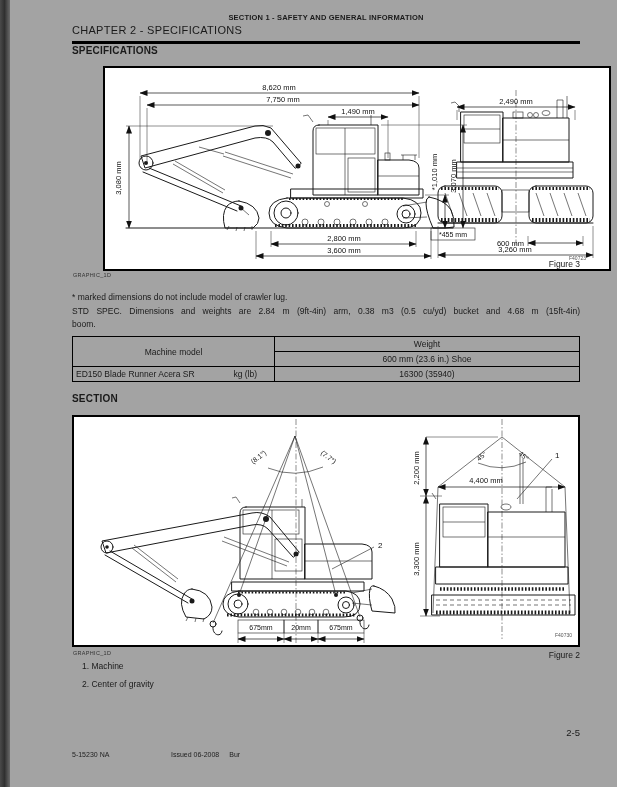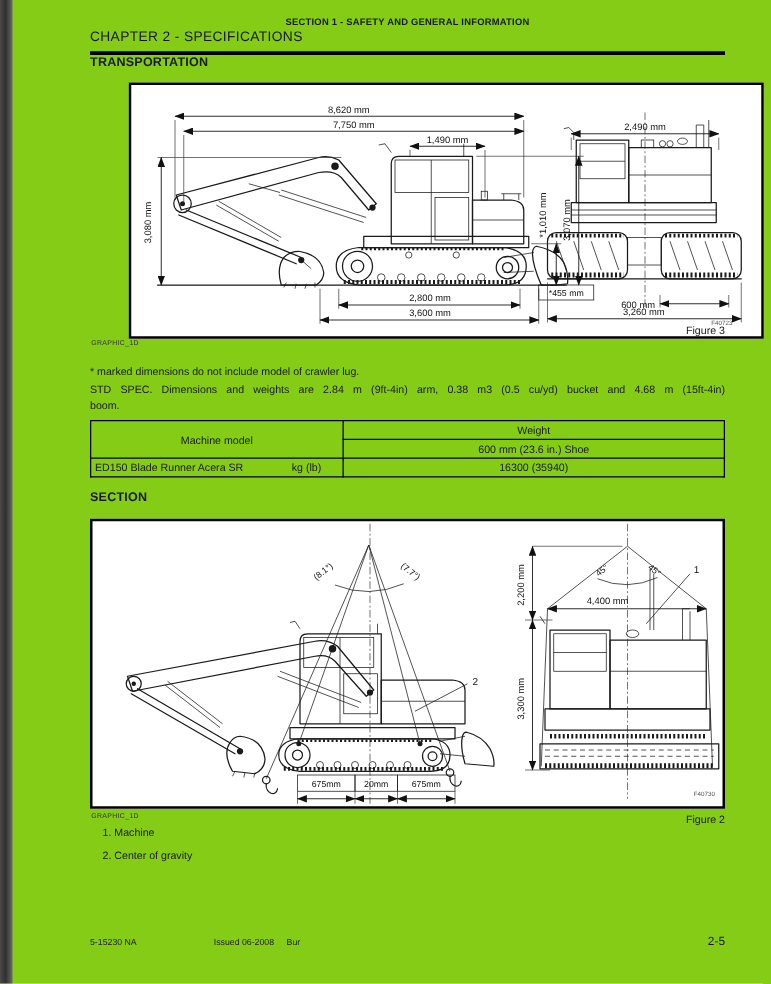--- a/index.html
+++ b/index.html
@@ -1,16 +1,16 @@
 <!DOCTYPE html>
 <html><head>
 <meta charset="utf-8">
 <style>
   html,body{margin:0;padding:0;background:#e8e8e8;}
-  .page{position:relative;width:617px;height:787px;background:#84cc16;overflow:hidden;
+  .page{position:relative;width:617px;height:787px;background:#a3a3a3;overflow:hidden;
         font-family:"Liberation Sans",sans-serif;color:#1a1a1a;}
   .edge{position:absolute;left:0;top:0;width:10px;height:787px;
         background:linear-gradient(90deg,#4a4a4a 0%,#303030 45%,#6a6a6a 100%);}
   .abs{position:absolute;}
   .hdr-section{top:13px;left:72px;width:508px;text-align:center;font-size:7.5px;font-weight:bold;letter-spacing:0.2px;}
   .hdr-chapter{top:24px;left:72px;width:508px;text-align:left;font-size:11px;letter-spacing:0.3px;}
   .rule{top:41px;left:72px;width:508px;height:2.5px;background:#000;}
   .h-main{left:72px;font-size:10px;font-weight:bold;letter-spacing:0.2px;}
   .figbox{left:72px;width:508px;border:2.5px solid #000;box-sizing:border-box;background:#fff;}
   .graphic-lbl{left:73px;font-size:5.5px;color:#333;letter-spacing:0.3px;}
@@ -20,21 +20,21 @@
   table.spec{position:absolute;top:336px;left:72px;width:508px;border-collapse:collapse;
              font-size:8.5px;table-layout:fixed;}
   table.spec td{border:1px solid #000;height:14px;padding:0 3px;text-align:center;vertical-align:middle;}
   table.spec{border:1.5px solid #000;padding-left:31px;}
   td.model-cell{width:195px;}
   td.model-row{text-align:left;}
   .model-flex{display:flex;justify-content:space-between;padding-right:14px;}
   .legend-row{left:82px;font-size:8.5px;}
   .footer-left{top:751px;left:72px;font-size:7px;color:#222;}
   .footer-mid{top:751px;left:171px;font-size:7px;color:#222;display:flex;gap:10px;}
-  .footer-page{top:748px;right:37px;font-size:9.5px;}
+  .footer-page{top:727px;right:37px;font-size:9.5px;}
   svg text{font-family:"Liberation Sans",sans-serif;font-size:7.5px;fill:#111;}
   svg .t7{font-size:7px}
   svg .t5{font-size:5px;fill:#555}
   svg .t8{font-size:8px}
   .ol{fill:none;stroke:#1a1a1a;stroke-width:1;stroke-linejoin:round;stroke-linecap:round;}
   .olt{fill:none;stroke:#1a1a1a;stroke-width:0.6;}
   .dim{stroke:#111;stroke-width:0.7;fill:none;}
   .ext{stroke:#333;stroke-width:0.55;fill:none;}
   .tread{stroke:#1a1a1a;fill:none;stroke-dasharray:1.6 1.8;}
   .dd{stroke:#444;stroke-width:0.6;fill:none;stroke-dasharray:6 2 1.5 2;}
@@ -42,21 +42,21 @@
 </style>
 </head>
 <body>
 
 <div class="page">
   <div class="edge abs"></div>
 
   <div class="abs hdr-section">SECTION 1 - SAFETY AND GENERAL INFORMATION</div>
   <div class="abs hdr-chapter">CHAPTER 2 - SPECIFICATIONS</div>
   <div class="abs rule"></div>
-  <div class="abs h-main" style="top:45px;">TRANSPORTATION</div>
+  <div class="abs h-main" style="top:45px;">SPECIFICATIONS</div>
 
   <div class="abs figbox" style="top:66px;height:205px;margin-left:31px;">
     <svg width="503" height="200" viewBox="0 0 503 200">
       <defs>
         <marker id="ar1" markerUnits="userSpaceOnUse" markerWidth="8" markerHeight="6" refX="7.5" refY="3" orient="auto-start-reverse">
           <path d="M0,0 L8,3 L0,6 Z" fill="#111"></path>
         </marker>
       </defs>
 
       <g>

